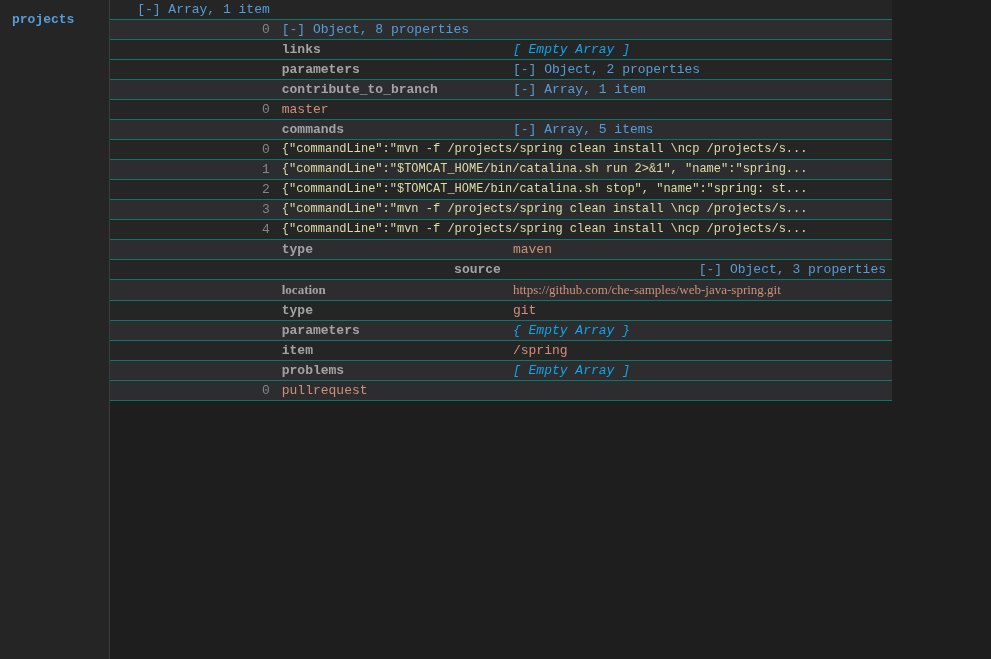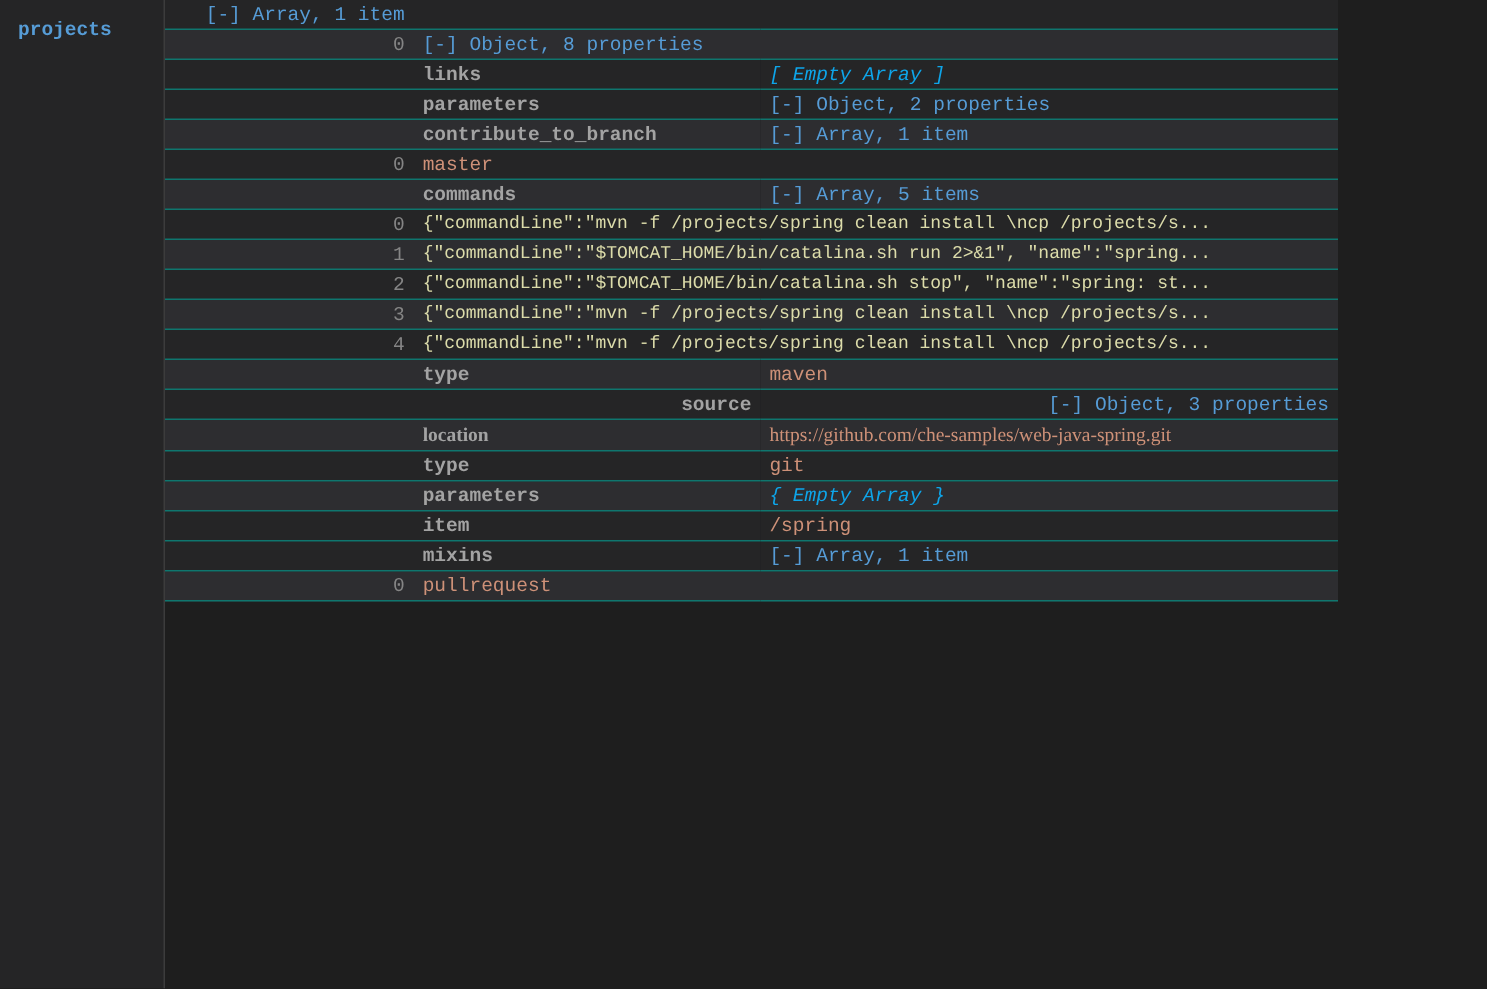--- a/index.html
+++ b/index.html
@@ -253,26 +253,26 @@
         <td class="key-cell key-cell-indent2">parameters</td>
         <td class="val-empty">{ Empty Array }</td>
       </tr>
 
       <tr class="tree-row row-path">
         <td class="idx-cell"></td>
         <td class="key-cell key-cell-indent1">item</td>
         <td class="val-string">/spring</td>
       </tr>
 
-
-      <tr class="tree-row row-mixins">
-        <td class="idx-cell"></td>
-        <td class="key-cell key-cell-indent1">mixins</td>
-        <td class="val-collapse">[-] Array, 1 item</td>
-      </tr>
+      <tr class="tree-row row-problems">
+        <td class="idx-cell"></td>
+        <td class="key-cell key-cell-indent1">problems</td>
+        <td class="val-empty">[ Empty Array ]</td>
+      </tr>
+
 
       <tr class="tree-row row-mixins-0">
         <td class="idx-cell">0</td>
         <td colspan="2" class="val-string">pullrequest</td>
       </tr>
 
     </tbody>
       </table>
   </div>
 </div>

